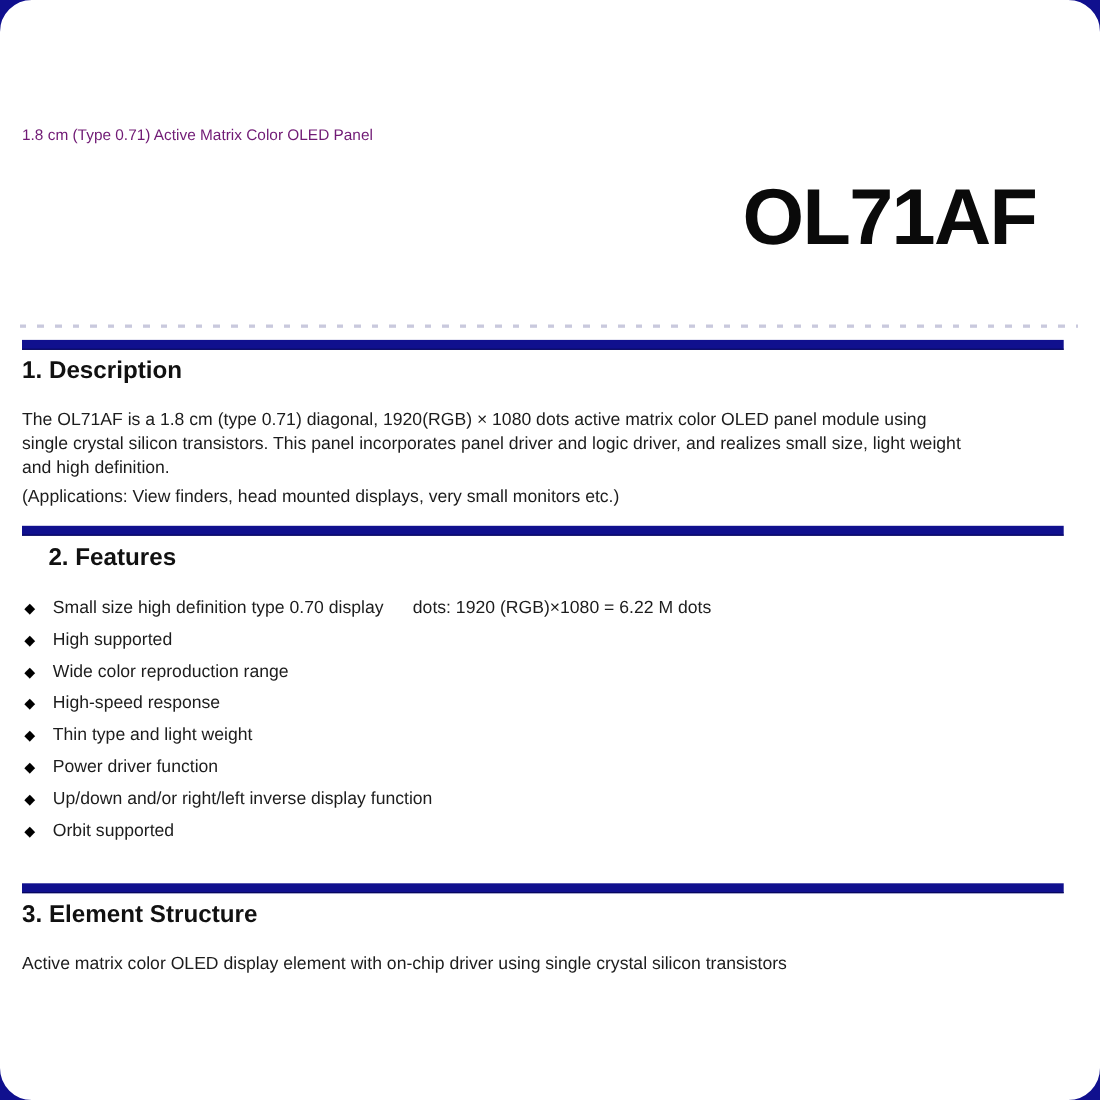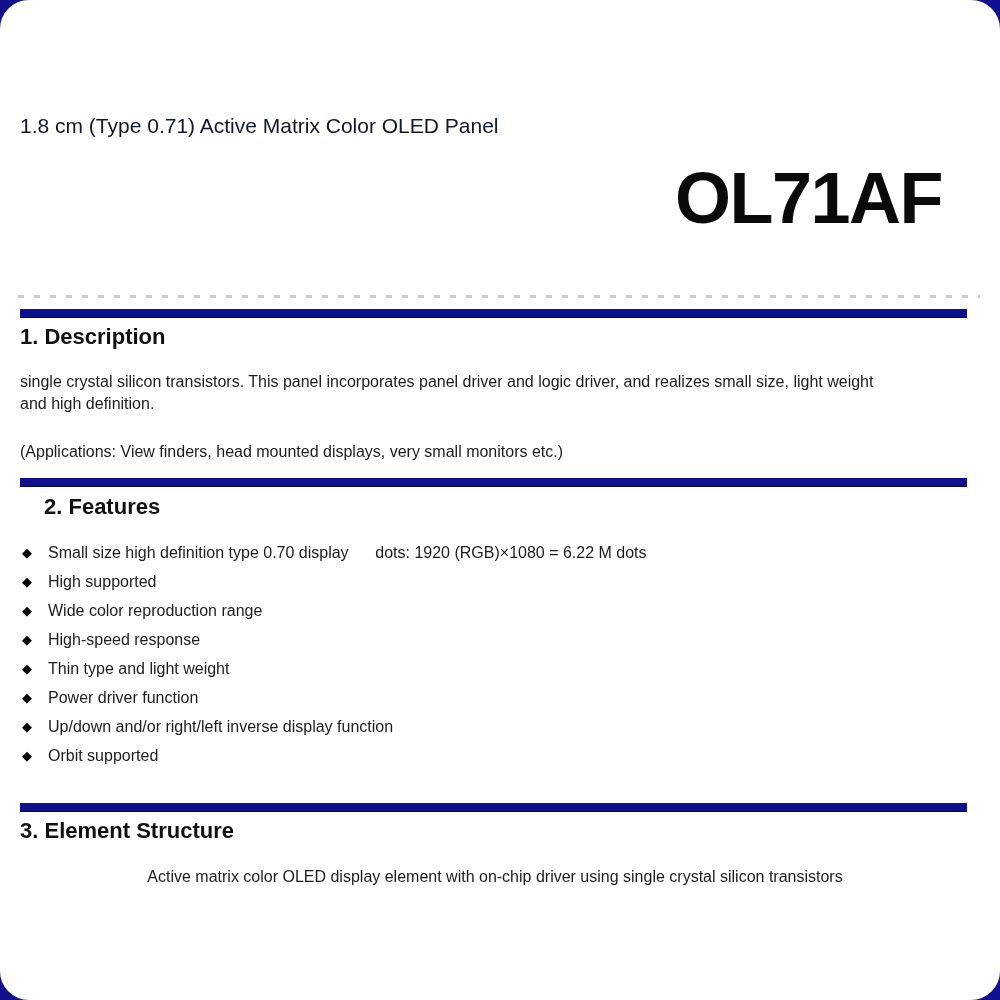--- a/index.html
+++ b/index.html
@@ -14,21 +14,21 @@
   
   .corner-frame{
     position:absolute;
     left:-15px;top:-15px;right:-15px;bottom:-15px;
     border:15px solid #10108e;
     border-radius:44px;
     pointer-events:none;
   }
   .doc-title{
     position:absolute;left:20px;top:114px;
-    font-size:21px;color:#0f172a;
+    font-size:14px;color:#701a75;
     white-space:nowrap;
   }
   .product-code{
     position:absolute;right:58px;top:162px;
     font-size:72px;font-weight:bold;color:#0a0a0a;
     letter-spacing:-1.5px;line-height:1;
   }
   .dashed-line{
     position:absolute;left:18px;top:295px;width:962px;height:3px;
     background:repeating-linear-gradient(90deg,#c9c9dd 0 6px,transparent 6px 16px);
@@ -47,21 +47,21 @@
   }
   .heading-1{top:325px;}
   .heading-2{top:495px;margin-left:24px;}
   .heading-3{top:819px;}
   .body-text{
     position:absolute;left:20px;width:950px;
     font-size:16px;line-height:22px;color:#1c1c1c;
   }
   .desc-body{top:371px;}
   .desc-apps{top:430px;margin-top:11px;}
-  .element-body{top:866px;text-align:center;}
+  .element-body{top:866px;}
   .body-text .line{white-space:nowrap;}
   .feature-list{
     position:absolute;left:22px;top:538px;width:940px;
     list-style:none;margin:0;padding:0;
   }
   .feature-item{
     display:flex;align-items:center;
     height:29px;font-size:16px;color:#1c1c1c;
   }
   .diamond{
@@ -80,20 +80,21 @@
   <div class="doc-title">1.8 cm (Type 0.71) Active Matrix Color OLED Panel</div>
 
   <div class="product-code">OL71AF</div>
 
   <div class="dashed-line"></div>
 
   <div class="rule rule-1"></div>
   <div class="section-heading heading-1">1. Description</div>
 
   <div class="body-text desc-body">
+    <div class="line">The OL71AF is a 1.8 cm (type 0.71) diagonal, 1920(RGB) × 1080 dots active matrix color OLED panel module using</div>
     <div class="line">single crystal silicon transistors. This panel incorporates panel driver and logic driver, and realizes small size, light weight</div>
     <div class="line">and high definition.</div>
   </div>
 
   <div class="body-text desc-apps">(Applications: View finders, head mounted displays, very small monitors etc.)</div>
 
   <div class="rule rule-2"></div>
   <div class="section-heading heading-2">2. Features</div>
 
   <ul class="feature-list">

